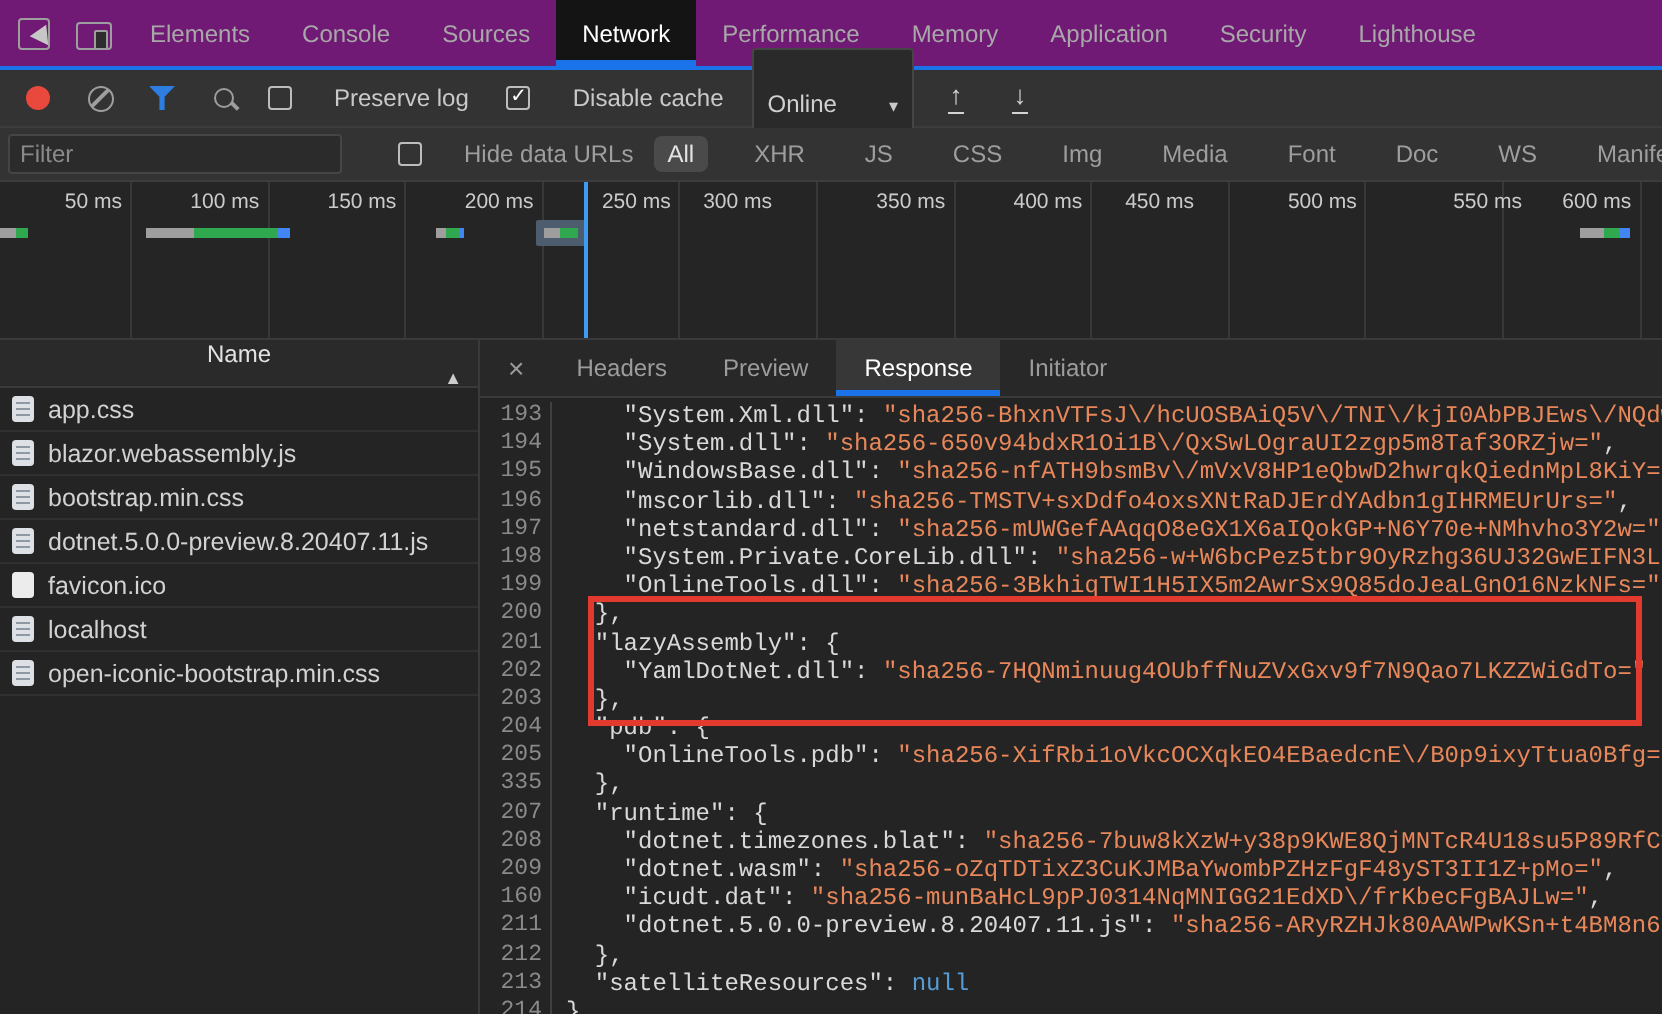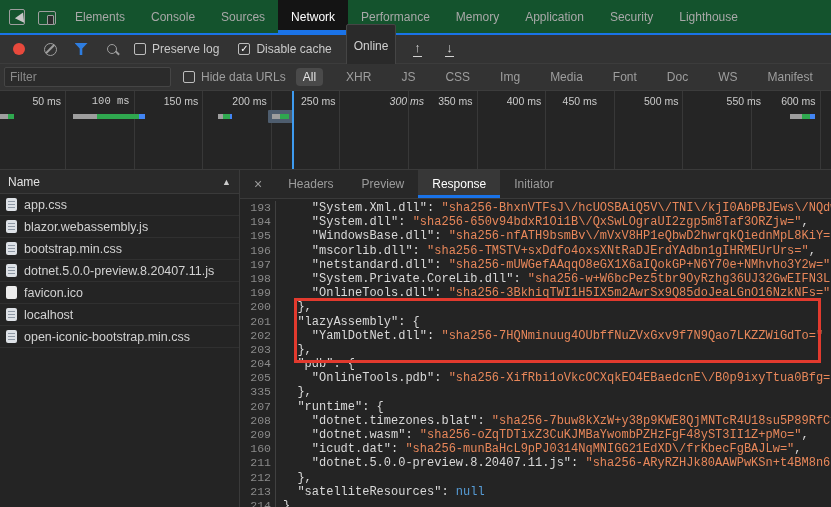--- a/index.html
+++ b/index.html
@@ -1,21 +1,21 @@
 <!DOCTYPE html>
 <html><head>
 <meta charset="utf-8">
 <style>
   html,body{margin:0;padding:0;}
   body{width:831px;height:507px;overflow:hidden;background:#242424;
        font-family:"Liberation Sans","DejaVu Sans",sans-serif;color:#cfcfcf;position:relative;}
   #root{position:absolute;inset:0;}
 
   
-  #tabbar{position:absolute;top:0;left:0;right:0;height:33px;background:#14532d;
+  #tabbar{position:absolute;top:0;left:0;right:0;height:33px;background:#701a75;
           display:flex;align-items:stretch;}
   #accentline{position:absolute;top:33px;left:0;right:0;height:2px;background:#1a73e8;}
   .topicons{display:flex;align-items:center;padding:0 6px 0 9px;gap:13px;}
   .icon-inspect{width:14px;height:14px;border:1.5px solid #9e9e9e;border-radius:2px;position:relative;}
   .icon-inspect::after{content:'';position:absolute;right:-4px;bottom:-4px;border:5px solid transparent;
           border-top:9px solid #c7c7c7;transform:rotate(-35deg);}
   .icon-device{width:16px;height:12px;border:1.5px solid #9e9e9e;border-radius:2px;position:relative;margin-top:3px;}
   .icon-device::after{content:'';position:absolute;right:1px;bottom:-1px;width:5px;height:8px;
           background:#2d2d2d;border:1.5px solid #9e9e9e;border-radius:1px;}
   .tabs{display:flex;align-items:stretch;}
@@ -28,25 +28,25 @@
   .tbtn{display:flex;align-items:center;justify-content:center;width:26px;height:24px;}
   .icon-record{width:12px;height:12px;border-radius:50%;background:#e8493c;}
   .icon-clear{width:11px;height:11px;border:1.5px solid #9e9e9e;border-radius:50%;position:relative;}
   .icon-clear::after{content:'';position:absolute;left:-1px;top:4.4px;width:12px;height:1.5px;
            background:#9e9e9e;transform:rotate(-45deg);}
   .icon-funnel{width:13px;height:12px;background:#2e7de0;
            clip-path:polygon(0 0,100% 0,60% 45%,60% 100%,40% 100%,40% 45%);}
   .icon-search{width:8px;height:8px;border:1.5px solid #9e9e9e;border-radius:50%;position:relative;}
   .icon-search::after{content:'';position:absolute;left:7px;top:7px;width:5px;height:1.5px;
            background:#9e9e9e;transform:rotate(45deg);}
-  .chk{display:inline-flex;align-items:center;gap:6px;white-space:nowrap;}
+  .chk{display:inline-flex;align-items:center;gap:21px;white-space:nowrap;}
   .box{width:12px;height:12px;border:1.5px solid #bdbdbd;border-radius:2px;box-sizing:border-box;
        display:inline-flex;align-items:center;justify-content:center;font-size:10px;color:#fff;line-height:1;}
   .select{display:flex;align-items:flex-end;gap:26px;background:#2a2a2a;border:1px solid #454545;
-       border-radius:2px;height:20px;padding:14px 7px;color:#d0d0d0;flex-direction:column;}
+       border-radius:2px;height:20px;padding:14px 7px;color:#d0d0d0;}
   .sel-arrow{font-size:9px;color:#c9c9c9;}
   .icon-arr{position:relative;font-size:13px;font-weight:bold;color:#d4d4d4;line-height:1;padding-bottom:3px;}
   .icon-arr::after{content:'';position:absolute;left:-1px;right:-1px;bottom:0;height:1.5px;background:#d4d4d4;}
 
   
   #filterrow{position:absolute;top:64px;left:0;right:0;height:26px;background:#333333;
            border-bottom:1px solid #3c3c3c;display:flex;align-items:center;font-size:12px;color:#9e9e9e;
            white-space:nowrap;}
   #filter-input{width:160px;height:18px;margin-left:4px;background:#2b2b2b;border:1px solid #454545;
            border-radius:2px;color:#d0d0d0;font-size:12px;padding:0 5px;outline:none;
@@ -63,21 +63,21 @@
   .ticklabel{position:absolute;top:4px;width:66px;text-align:right;font-size:10.5px;color:#cbcbcb;}
   .wbar{position:absolute;top:23px;height:5px;display:flex;}
   .wseg{height:5px;}
   .wbox{position:absolute;top:19px;height:13px;background:#4e5d6e;border-radius:1px;}
   #cursorline{position:absolute;top:0;bottom:0;width:2px;background:#3e9bf0;}
 
   
   #bottom{position:absolute;top:170px;left:0;right:0;bottom:0;display:flex;}
   #filepane{width:240px;border-right:1px solid #3a3a3a;box-sizing:border-box;background:#242424;}
   #filehead{height:23px;border-bottom:1px solid #3a3a3a;background:#2a2a2a;display:flex;
-            align-items:center;padding:0 8px;font-size:12px;color:#e2e2e2;}
+            align-items:center;padding:0 8px;font-size:12px;color:#e2e2e2;flex-direction:column;}
   #sorticon{margin-left:auto;font-size:9px;color:#cccccc;}
   .frow{height:21px;border-bottom:1px solid #303030;display:flex;align-items:center;gap:7px;
         padding:0 6px;font-size:12.5px;color:#d2d2d2;white-space:nowrap;overflow:hidden;}
   .frow.sel{background:#4c4c4c;}
   .fi{width:11px;height:13px;border-radius:2px;background:#ececec;flex:none;}
   .fi.doc{background:#dde1e6;}
   .fi.doc::after{content:'';display:block;margin:3px 2px 0 2px;height:8px;
         background:repeating-linear-gradient(to bottom,#8e98a4 0 1px,transparent 1px 3px);}
 
   #detailpane{flex:1;display:flex;flex-direction:column;min-width:0;background:#242424;}
@@ -151,21 +151,21 @@
     <span class="tbtn" style="margin-left:8px">
         <span class="icon-arr">↑</span>
       </span>
     <span class="tbtn" style="margin-left:6px">
         <span class="icon-arr">↓</span>
       </span>
   </div>
 
   <div id="filterrow">
     <input id="filter-input" placeholder="Filter" style="">
-    <label class="chk" style="margin-left:12px">
+    <label class="chk" style="margin-left:28px">
       <span class="box"></span>
       <span>Hide data URLs</span>
     </label>
     <div class="ftypes">
         <span class="ftype active">All</span>
         <span class="ftype">XHR</span>
         <span class="ftype">JS</span>
         <span class="ftype">CSS</span>
         <span class="ftype">Img</span>
         <span class="ftype">Media</span>
@@ -179,29 +179,29 @@
       <span class="box"></span>
       <span>Has blocked cookies</span>
     </label>
 
   </div>
 
   <div id="overview">
       <div class="gridline" style="left: 65px;"></div>
       <div class="ticklabel" style="left: -5px;">50 ms</div>
       <div class="gridline" style="left: 133.6px;"></div>
-      <div class="ticklabel" style="left: 63.6px; font-family: Liberation Mono, monospace;">100 ms</div>
+      <div class="ticklabel" style="left: 63.6px;">100 ms</div>
       <div class="gridline" style="left: 202.2px;"></div>
       <div class="ticklabel" style="left: 132.2px;">150 ms</div>
       <div class="gridline" style="left: 270.8px;"></div>
       <div class="ticklabel" style="left: 200.8px;">200 ms</div>
       <div class="gridline" style="left: 339.4px;"></div>
       <div class="ticklabel" style="left: 269.4px;">250 ms</div>
       <div class="gridline" style="left: 408px;"></div>
-      <div class="ticklabel" style="left: 358px; font-style: italic;">300 ms</div>
+      <div class="ticklabel" style="left: 320px;">300 ms</div>
       <div class="gridline" style="left: 476.6px;"></div>
       <div class="ticklabel" style="left: 406.6px;">350 ms</div>
       <div class="gridline" style="left: 545.2px;"></div>
       <div class="ticklabel" style="left: 475.2px;">400 ms</div>
       <div class="gridline" style="left: 613.8px;"></div>
       <div class="ticklabel" style="left: 531px;">450 ms</div>
       <div class="gridline" style="left: 682.4px;"></div>
       <div class="ticklabel" style="left: 612.4px;">500 ms</div>
       <div class="gridline" style="left: 751px;"></div>
       <div class="ticklabel" style="left: 695px;">550 ms</div>

